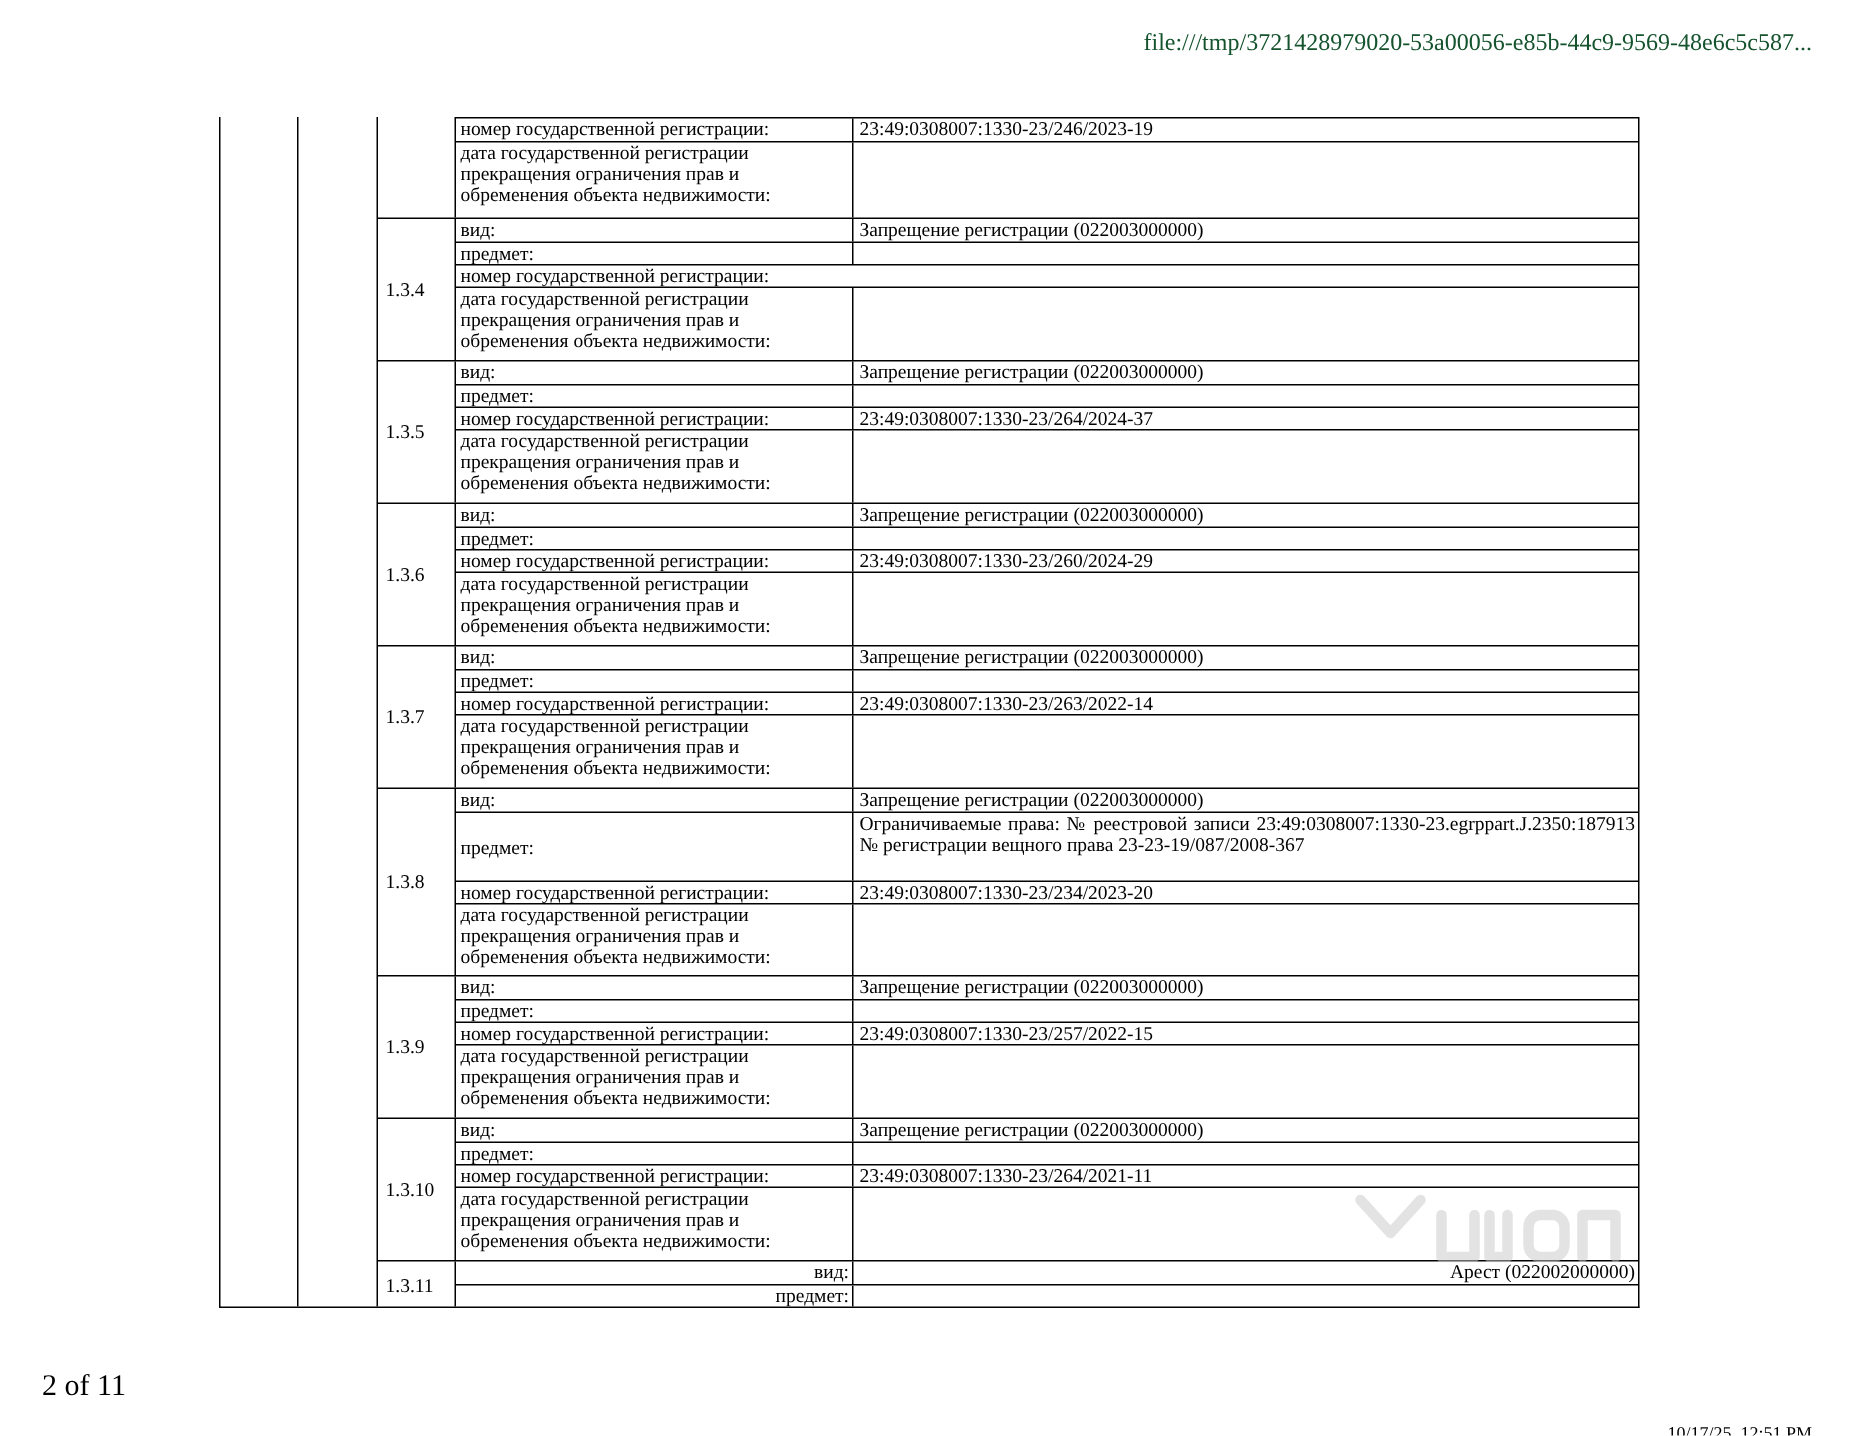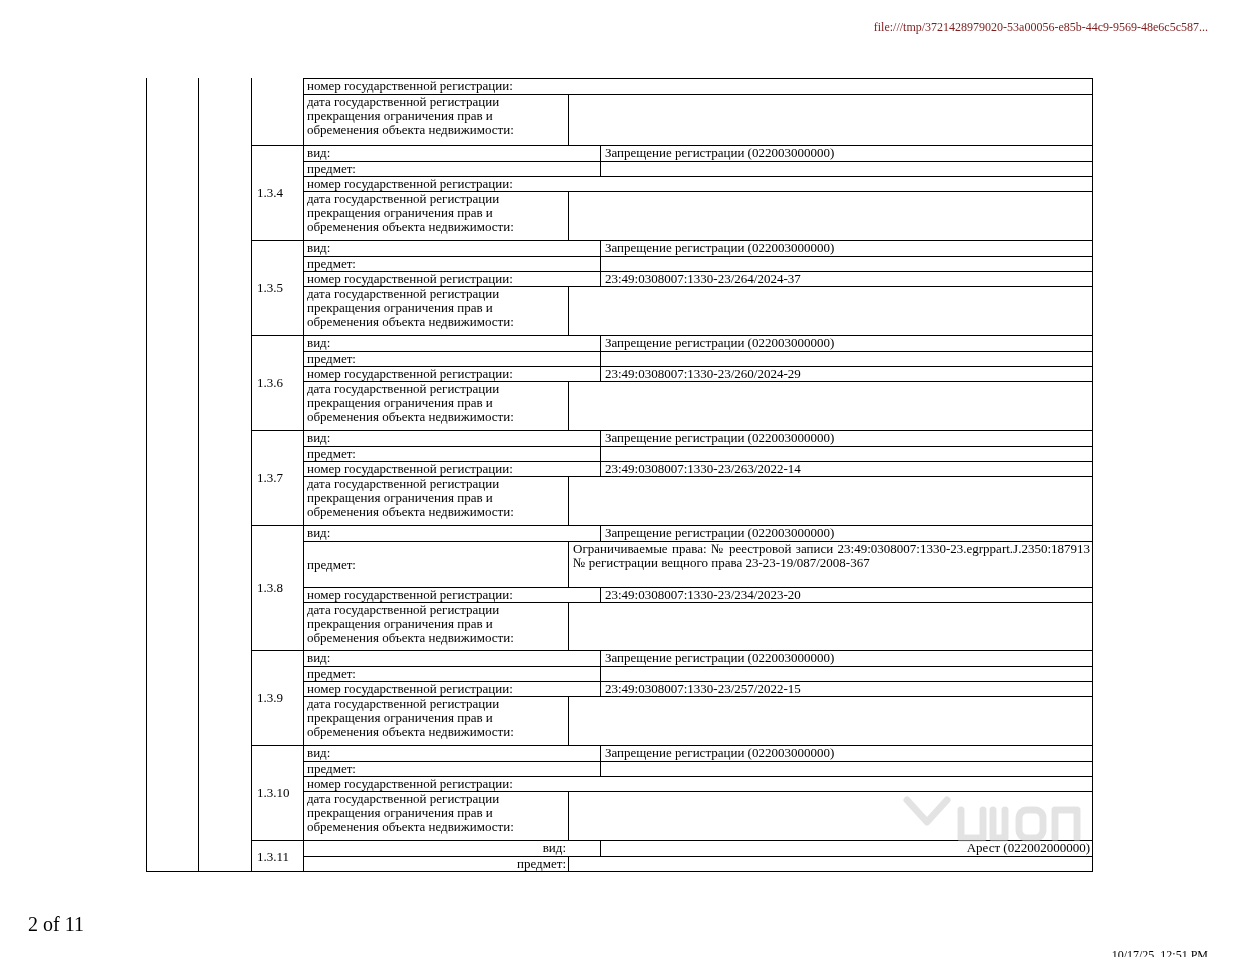--- a/index.html
+++ b/index.html
@@ -2,21 +2,21 @@
 <html><head>
 <meta charset="utf-8">
 <style>
   html,body{margin:0;padding:0;}
   body{
     width:1238px;height:957px;background:#ffffff;position:relative;
     font-family:"Liberation Serif","DejaVu Serif",serif;color:#000;
     overflow:hidden;
   }
   .hdr-url{
-    position:absolute;top:20px;right:30px;font-size:12px;color:#7f1d1d;
+    position:absolute;top:20px;right:30px;font-size:16px;color:#14532d;
   }
   .ftr-page{position:absolute;top:913px;left:28px;font-size:20px;}
   .ftr-date{position:absolute;top:948px;right:30px;font-size:12px;}
 
   .doc-table{
     position:absolute;left:146px;top:78px;width:947px;height:794px;
     box-sizing:border-box;
     border-left:1.5px solid #000;border-right:1.5px solid #000;border-bottom:1.5px solid #000;
     font-size:13px;line-height:14px;
   }
@@ -37,21 +37,21 @@
   .sec-big{height:125px;}
   .sec-cut{height:32px;text-align:right;}
 
   .numcell{
     width:52px;box-sizing:border-box;border-right:1.5px solid #000;
     display:flex;align-items:center;padding-left:5px;flex:0 0 auto;
   }
   .rows{flex:1;display:flex;flex-direction:column;min-width:0;box-sizing:border-box;}
   .frow{display:flex;box-sizing:border-box;min-height:0;}
   .frow + .frow{border-top:1.5px solid #000;}
-  .single{height:15px;flex:0 0 auto;gap:32px;}
+  .single{height:15px;flex:0 0 auto;}
   .h46{height:46px;flex:0 0 auto;}
   .tall{flex:1 1 auto;}
   .cut{flex:1 1 auto;overflow:hidden;}
 
   .fl{
     width:264px;box-sizing:border-box;flex:0 0 auto;
     padding:0 2px 0 3px;overflow:hidden;
   }
   .fv{
     flex:1;border-left:1.5px solid #000;box-sizing:border-box;
@@ -71,20 +71,21 @@
 
 <div class="doc-table">
   <div class="rail"></div>
   <div class="sections-wrap">
 
     <div class="sec sec-partial">
       <div class="numcell"></div>
       <div class="rows">
         <div class="frow single">
           <div class="fl">номер государственной регистрации:</div>
+          <div class="fv">23:49:0308007:1330-23/246/2023-19</div>
         </div>
         <div class="frow tall">
           <div class="fl">дата государственной регистрации прекращения ограничения прав и обременения объекта недвижимости:</div>
           <div class="fv"></div>
         </div>
       </div>
     </div>
 
     <div class="sec sec-std">
       <div class="numcell">1.3.4</div>
@@ -223,20 +224,21 @@
         <div class="frow single">
           <div class="fl">вид:</div>
           <div class="fv">Запрещение регистрации (022003000000)</div>
         </div>
         <div class="frow single">
           <div class="fl">предмет:</div>
           <div class="fv"></div>
         </div>
         <div class="frow single">
           <div class="fl">номер государственной регистрации:</div>
+          <div class="fv">23:49:0308007:1330-23/264/2021-11</div>
         </div>
         <div class="frow tall">
           <div class="fl">дата государственной регистрации прекращения ограничения прав и обременения объекта недвижимости:</div>
           <div class="fv"></div>
         </div>
       </div>
     </div>
 
     <div class="sec sec-cut">
       <div class="numcell">1.3.11</div>

